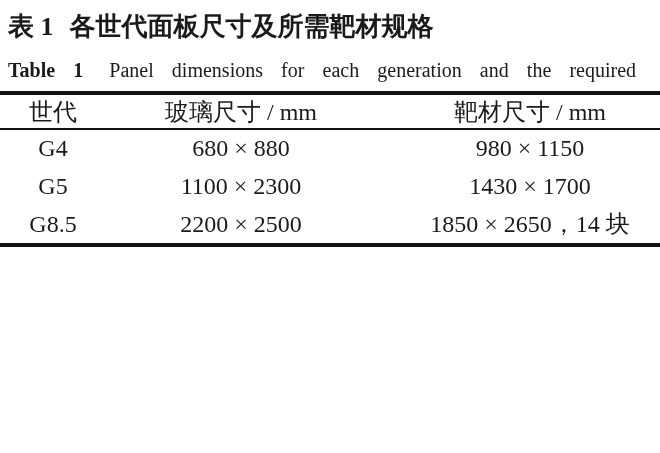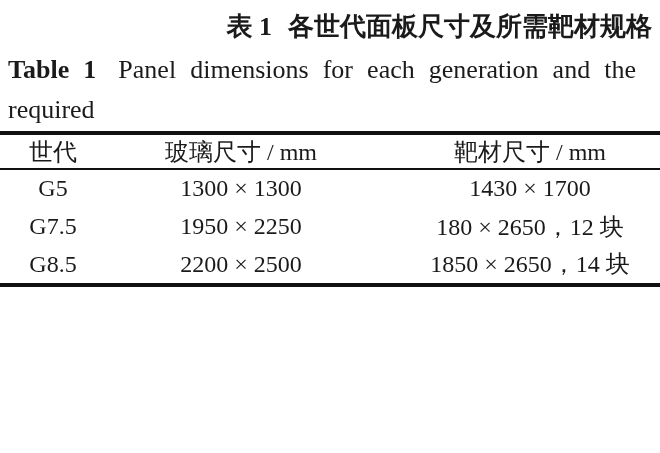--- a/index.html
+++ b/index.html
@@ -14,32 +14,32 @@
     font-family: "Liberation Serif", "DejaVu Serif", serif;
     color: #1a1a1a;
   }
   .page {
     width: 660px;
     height: 453px;
     position: relative;
   }
   .title-cn {
     margin: 10px 8px 0 8px;
-    text-align: right;
+    text-align: left;
     font-size: 26px;
     font-weight: bold;
     line-height: 34px;
     white-space: nowrap;
   }
   .title-cn .caption-text {
     margin-left: 16px;
   }
   .title-en {
     margin: 6px 24px 0 8px;
-    font-size: 26px;
+    font-size: 20px;
     line-height: 40px;
   }
   .title-en .line1 {
     text-align: justify;
     text-align-last: justify;
     white-space: normal;
   }
   .bold-label {
     font-weight: bold;
     margin-right: 8px;
@@ -99,28 +99,28 @@
     </colgroup>
     <thead>
       <tr>
         <th>世代</th>
         <th>玻璃尺寸 / mm</th>
         <th class="col3">靶材尺寸 / mm</th>
       </tr>
     </thead>
     <tbody>
       <tr>
-        <td>G5</td>
-        <td>1300 × 1300</td>
-        <td class="col3">1430 × 1700</td>
+        <td>G4</td>
+        <td>680 × 880</td>
+        <td class="col3">980 × 1150</td>
       </tr>
       <tr>
-        <td>G7.5</td>
-        <td>1950 × 2250</td>
-        <td class="col3">180 × 2650，12 块</td>
+        <td>G5</td>
+        <td>1100 × 2300</td>
+        <td class="col3">1430 × 1700</td>
       </tr>
       <tr>
         <td>G8.5</td>
         <td>2200 × 2500</td>
         <td class="col3">1850 × 2650，14 块</td>
       </tr>
     </tbody>
   </table>
 
 </div>

